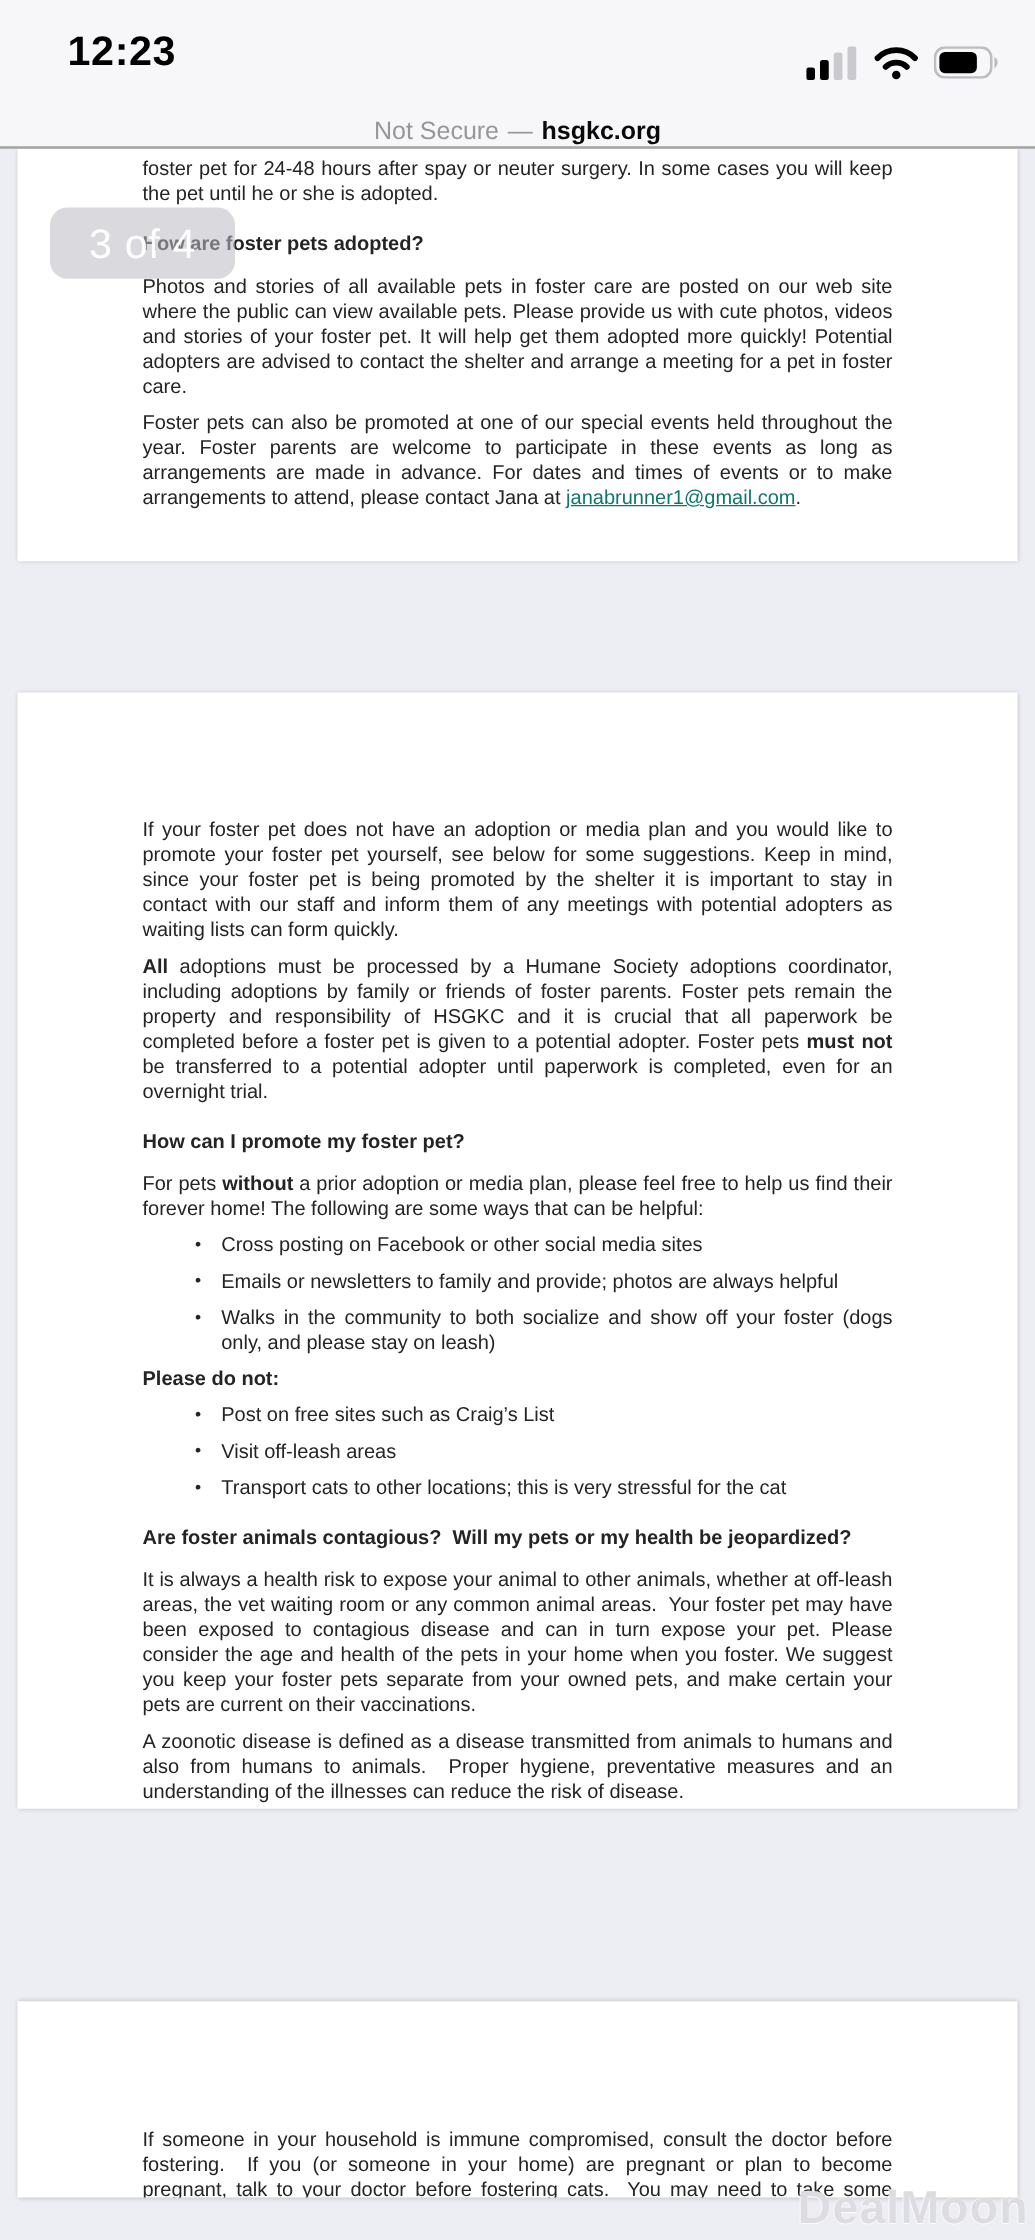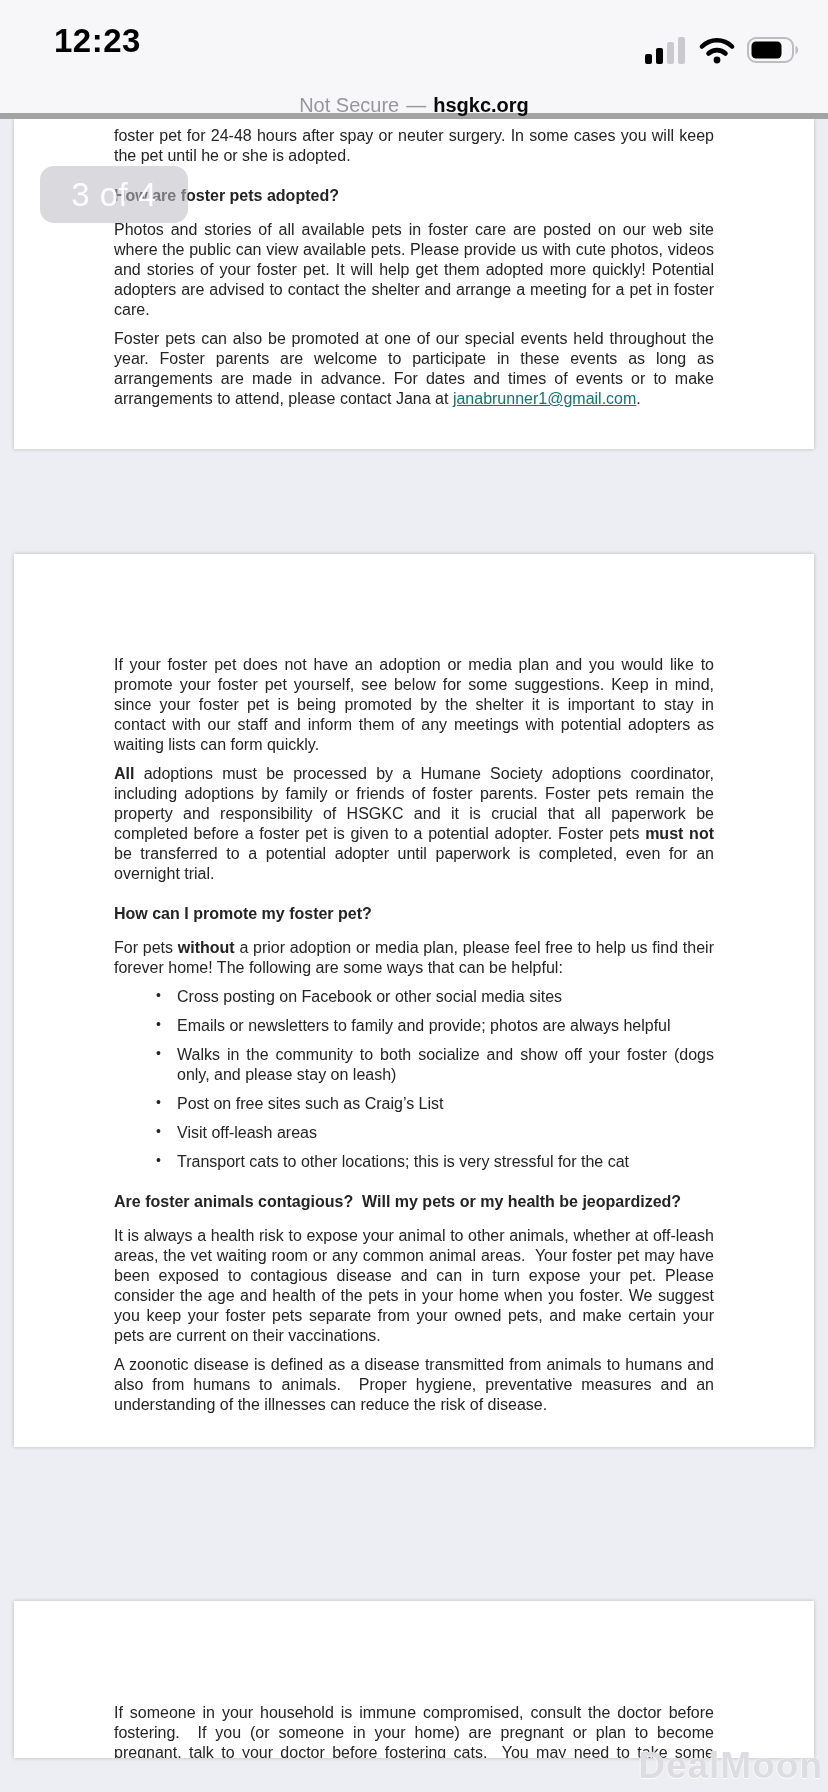--- a/index.html
+++ b/index.html
@@ -1,21 +1,21 @@
 <!DOCTYPE html>
 <html><head>
 <meta charset="utf-8">
 <style>
   html,body{margin:0;padding:0;background:#edeef4;}
   .screen{position:relative;width:828px;height:1792px;overflow:hidden;
     background:#edeef4;font-family:"Liberation Sans",sans-serif;}
 
   
   .header{position:absolute;top:0;left:0;right:0;height:119px;background:#f7f7f9;
-    border-bottom:6px solid #a3a3a3;box-sizing:border-box;z-index:5;}
+    border-bottom:2px solid #a3a3a3;box-sizing:border-box;z-index:5;}
   .status-bar{position:absolute;top:0;left:0;right:0;height:62px;}
   .status-time{position:absolute;left:54px;top:22px;font-size:33px;font-weight:700;
     color:#000;letter-spacing:.5px;}
   .status-icons{position:absolute;right:28px;top:36px;display:flex;align-items:center;gap:11px;}
   .address-bar{position:absolute;top:62px;left:0;right:0;height:55px;display:flex;
     align-items:flex-end;justify-content:center;font-size:20px;}
   .addr-secure{color:#96969b;}
   .addr-sep{color:#96969b;margin:0 7px;}
   .addr-domain{color:#0a0a0a;font-weight:700;}
 
@@ -103,20 +103,21 @@
       <div class="page-content">
           <p class="doc-p"><span>If your foster pet does not have an adoption or media plan and you would like to promote your foster pet yourself, see below for some suggestions. Keep in mind, since your foster pet is being promoted by the shelter it is important to stay in contact with our staff and inform them of any meetings with potential adopters as waiting lists can form quickly.</span></p>
           <p class="doc-p"><span class="bold-seg">All</span><span> adoptions must be processed by a Humane Society adoptions coordinator, including adoptions by family or friends of foster parents. Foster pets remain the property and responsibility of HSGKC and it is crucial that all paperwork be completed before a foster pet is given to a potential adopter. Foster pets </span><span class="bold-seg">must not</span><span> be transferred to a potential adopter until paperwork is completed, even for an overnight trial.</span></p>
           <p class="doc-h"><span>How can I promote my foster pet?</span></p>
           <p class="doc-p"><span>For pets </span><span class="bold-seg">without</span><span> a prior adoption or media plan, please feel free to help us find their forever home! The following are some ways that can be helpful:</span></p>
           <ul class="doc-ul">
             <li>Cross posting on Facebook or other social media sites</li>
             <li>Emails or newsletters to family and provide; photos are always helpful</li>
             <li>Walks in the community to both socialize and show off your foster (dogs only, and please stay on leash)</li>
           </ul>
+          <p class="doc-sub"><span>Please do not:</span></p>
           <ul class="doc-ul">
             <li>Post on free sites such as Craig’s List</li>
             <li>Visit off-leash areas</li>
             <li>Transport cats to other locations; this is very stressful for the cat</li>
           </ul>
           <p class="doc-h"><span>Are foster animals contagious?  Will my pets or my health be jeopardized?</span></p>
           <p class="doc-p"><span>It is always a health risk to expose your animal to other animals, whether at off-leash areas, the vet waiting room or any common animal areas.  Your foster pet may have been exposed to contagious disease and can in turn expose your pet. Please consider the age and health of the pets in your home when you foster. We suggest you keep your foster pets separate from your owned pets, and make certain your pets are current on their vaccinations.</span></p>
           <p class="doc-p"><span>A zoonotic disease is defined as a disease transmitted from animals to humans and also from humans to animals.  Proper hygiene, preventative measures and an understanding of the illnesses can reduce the risk of disease.</span></p>
         </div>
     </section>

